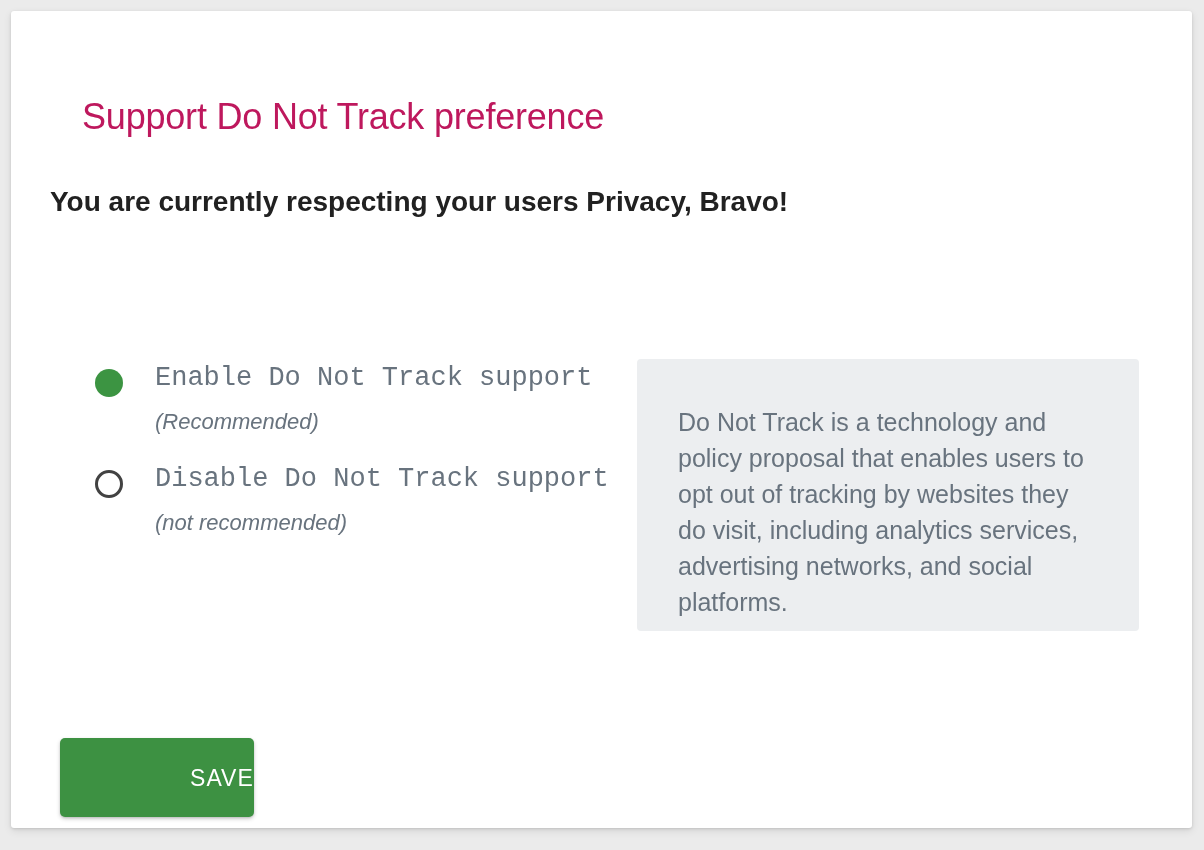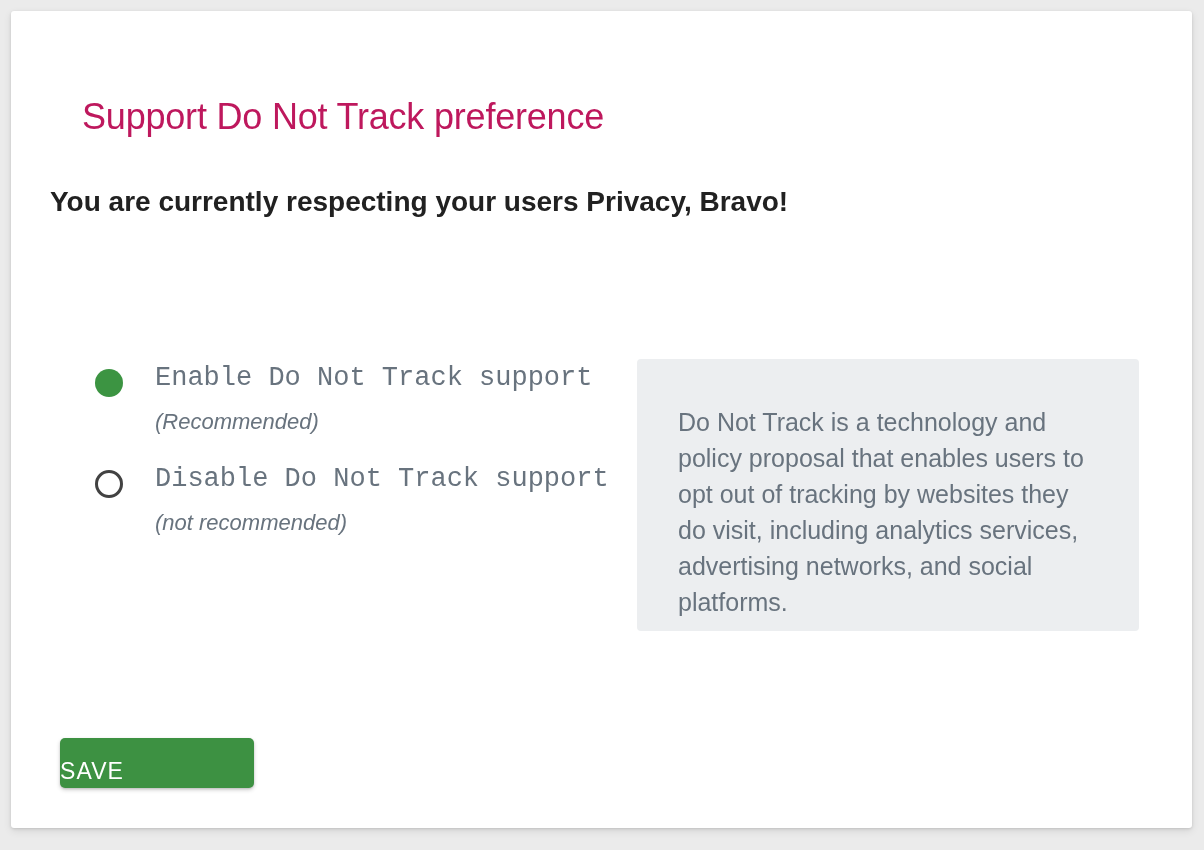--- a/index.html
+++ b/index.html
@@ -134,33 +134,33 @@
     font-size: 25px;
     line-height: 36px;
     color: #68737e;
   }
 
   .save-button {
     position: absolute;
     left: 49px;
     top: 727px;
     width: 194px;
-    height: 50px;
+    height: 79px;
     background: #3d9142;
     border: none;
     border-radius: 5px;
     color: #ffffff;
     font-family: "Liberation Sans", sans-serif;
     font-size: 23px;
     font-weight: 400;
     letter-spacing: 1.1px;
     text-transform: uppercase;
     cursor: pointer;
     box-shadow: 0 2px 4px rgba(0,0,0,0.18), 0 1px 2px rgba(0,0,0,0.12);
-    text-align: left;
+    text-align: right;
     line-height: 66px;
     padding: 0;
   }
 </style>
 </head>
 <body>
 
 <div class="card">
   <div class="card-inner">
 

